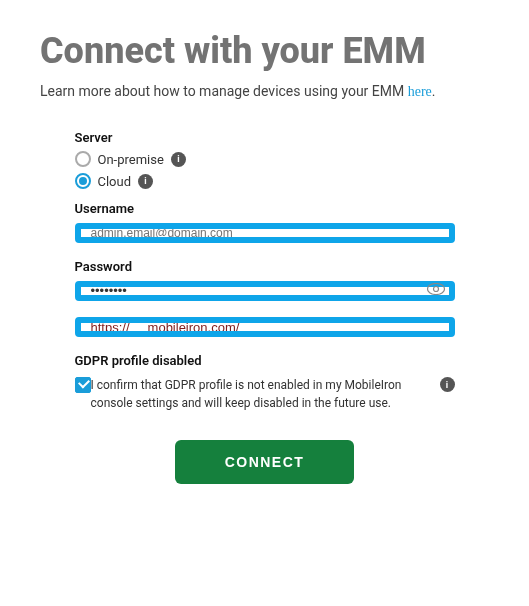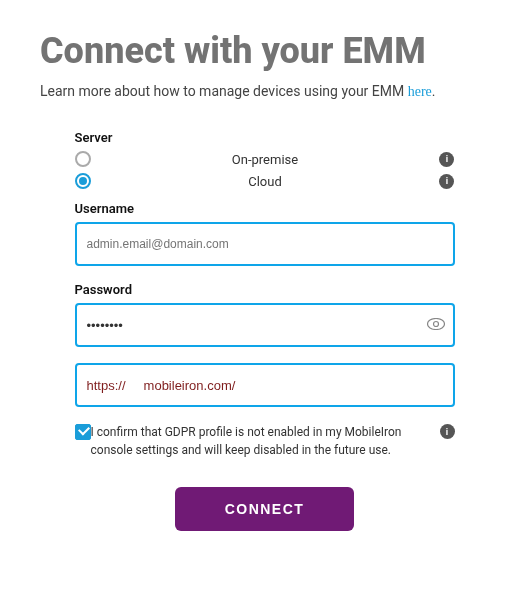--- a/index.html
+++ b/index.html
@@ -54,26 +54,25 @@
       display: block;
     }
 
     .radio-group {
       margin-bottom: 4px;
     }
 
     .radio-option {
       display: flex;
       align-items: center;
-      gap: 1px;
+      gap: 7px;
       margin-bottom: 6px;
       font-size: 13px;
       color: #333;
       cursor: pointer;
-      justify-content: space-between;
     }
 
     .radio-option input[type="radio"] {
       appearance: none;
       -webkit-appearance: none;
       width: 16px;
       height: 16px;
       border-radius: 50%;
       border: 2px solid #aaa;
       background: white;
@@ -109,22 +108,22 @@
       background: #555;
       color: white;
       font-size: 9px;
       font-weight: bold;
       cursor: pointer;
       flex-shrink: 0;
     }
 
     .text-input {
       width: 100%;
-      height: 44px;
-      border: 2px solid #0ea5e9;
+      height: 20px;
+      border: 6px solid #0ea5e9;
       border-radius: 4px;
       padding: 0 10px;
       font-size: 13px;
       color: #333;
       background: #ffffff;
       outline: none;
     }
 
     .input-wrapper {
       position: relative;
@@ -202,21 +201,21 @@
       gap: 6px;
     }
 
     .connect-btn-wrapper {
       display: flex;
       justify-content: center;
       margin-top: 28px;
     }
 
     .connect-btn {
-      background: #701a75;
+      background: #15803d;
       color: #ffffff;
       border: none;
       border-radius: 6px;
       padding: 14px 50px;
       font-size: 14px;
       font-weight: 700;
       letter-spacing: 1.5px;
       cursor: pointer;
       text-transform: uppercase;
     }
@@ -269,20 +268,21 @@
         </svg>
       </span>
     </div>
   </div>
 
   <div class="field-group">
     <input type="text" class="text-input" style="color: #7f1d1d;" value="https://     mobileiron.com/">
   </div>
 
   <div class="gdpr-section">
+    <span class="gdpr-label">GDPR profile disabled</span>
     <div class="gdpr-row-wrapper">
       <div style="display:flex; align-items:flex-start; gap:0; flex:1;">
         <input type="checkbox" class="gdpr-checkbox" checked="" style="">
         <span class="gdpr-text">I confirm that GDPR profile is not enabled in my MobileIron console settings and will keep disabled in the future use.</span>
       </div>
       <span class="info-icon" style="margin-top:1px;">i</span>
     </div>
   </div>
 
   <div class="connect-btn-wrapper">

